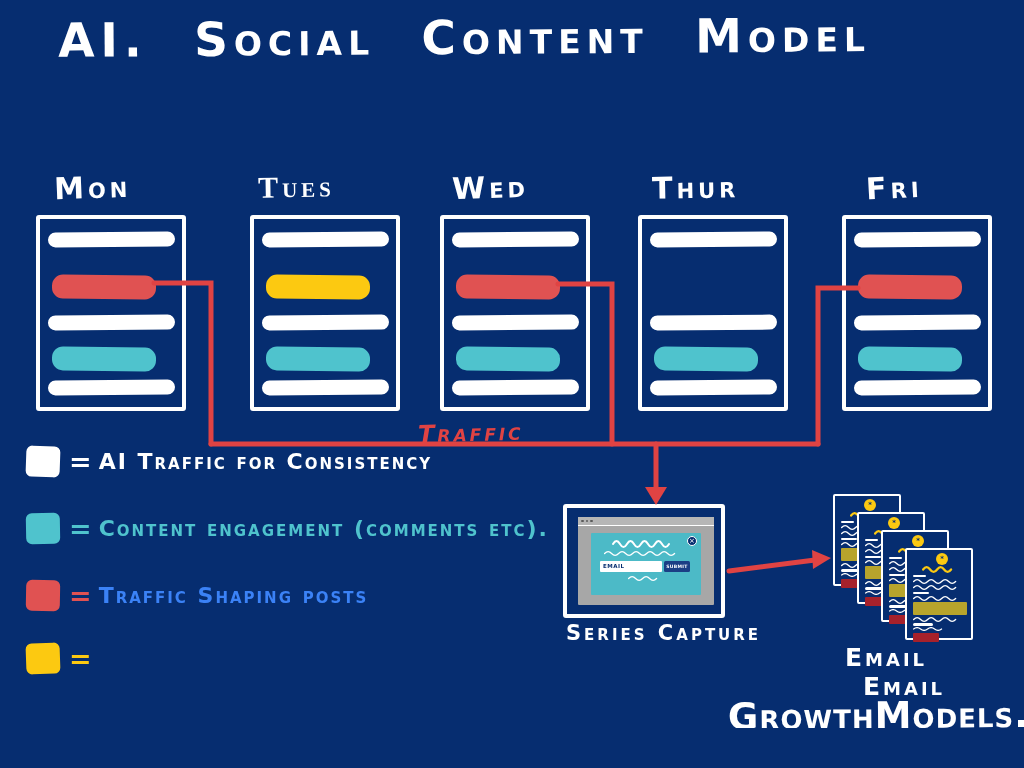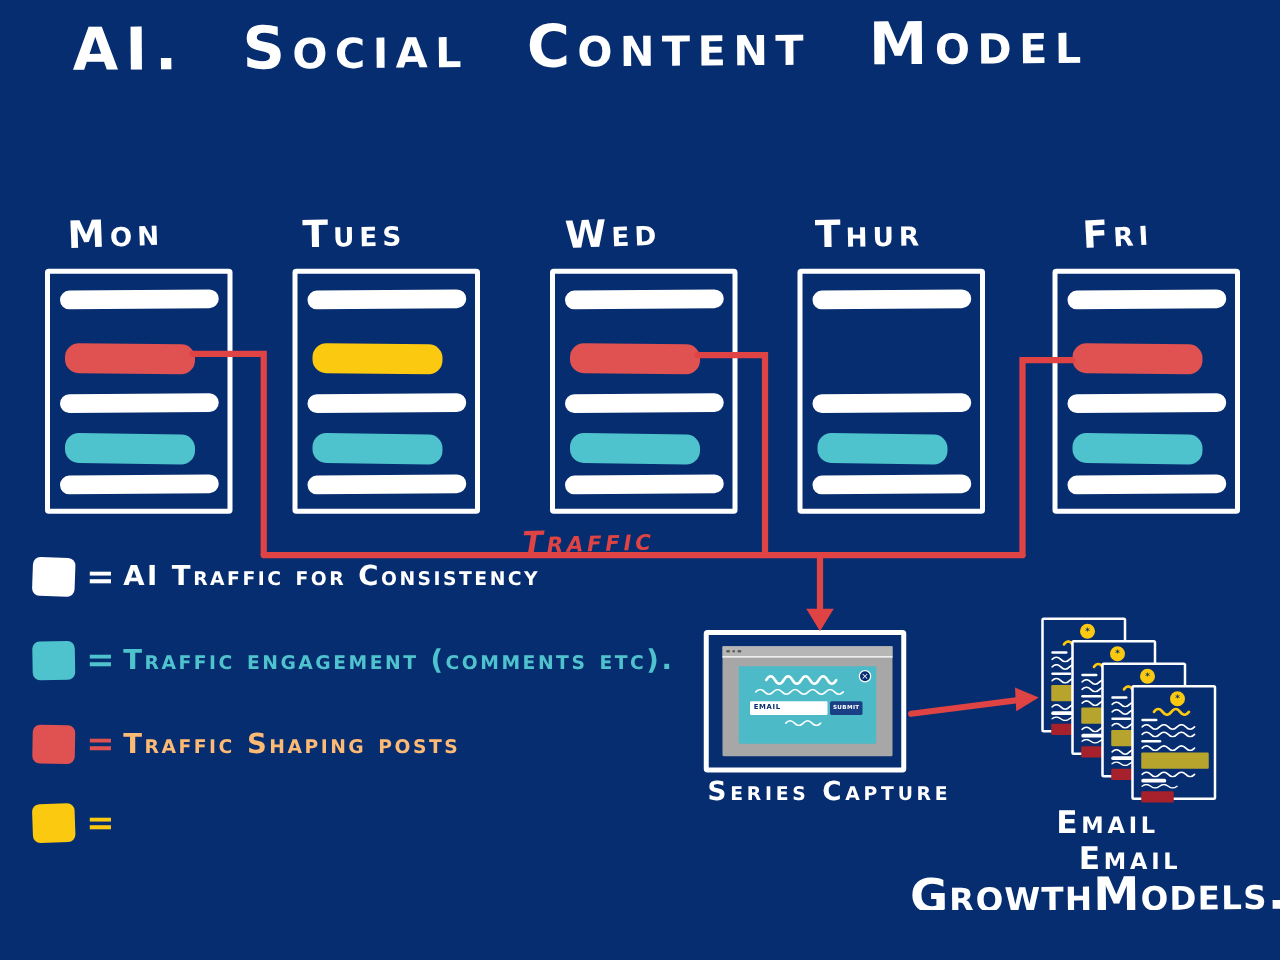--- a/index.html
+++ b/index.html
@@ -115,21 +115,21 @@
       <div class="day" style="left: 36px;">
         <div class="day-label hand" style="left: 18px; transform: rotate(-2deg);">Mon</div>
         <div class="day-box">
           <div class="bar" style="left: 8px; top: 12.5px; width: 127px; height: 15px; background: rgb(255, 255, 255); border-radius: 8px; transform: rotate(-0.5deg);"></div>
           <div class="bar" style="left: 12px; top: 56px; width: 104px; height: 24px; background: rgb(224, 82, 82); border-radius: 11px; transform: rotate(0.6deg);"></div>
           <div class="bar" style="left: 8px; top: 95.5px; width: 127px; height: 15px; background: rgb(255, 255, 255); border-radius: 8px; transform: rotate(-0.4deg);"></div>
           <div class="bar" style="left: 12px; top: 128px; width: 104px; height: 24px; background: rgb(79, 195, 205); border-radius: 11px; transform: rotate(0.8deg);"></div>
           <div class="bar" style="left: 8px; top: 160.5px; width: 127px; height: 15px; background: rgb(255, 255, 255); border-radius: 8px; transform: rotate(-0.5deg);"></div>
         </div>
       </div>
-      <div class="day" style="left: 234px;">
+      <div class="day" style="left: 250px; font-family: Liberation Serif, serif;">
         <div class="day-label hand" style="left: 8px; transform: rotate(-1deg);">Tues</div>
         <div class="day-box">
           <div class="bar" style="left: 8px; top: 12.5px; width: 127px; height: 15px; background: rgb(255, 255, 255); border-radius: 8px; transform: rotate(-0.5deg);"></div>
           <div class="bar" style="left: 12px; top: 56px; width: 104px; height: 24px; background: rgb(252, 201, 17); border-radius: 11px; transform: rotate(0.6deg);"></div>
           <div class="bar" style="left: 8px; top: 95.5px; width: 127px; height: 15px; background: rgb(255, 255, 255); border-radius: 8px; transform: rotate(-0.4deg);"></div>
           <div class="bar" style="left: 12px; top: 128px; width: 104px; height: 24px; background: rgb(79, 195, 205); border-radius: 11px; transform: rotate(0.8deg);"></div>
           <div class="bar" style="left: 8px; top: 160.5px; width: 127px; height: 15px; background: rgb(255, 255, 255); border-radius: 8px; transform: rotate(-0.5deg);"></div>
         </div>
       </div>
       <div class="day" style="left: 440px;">
@@ -178,26 +178,26 @@
 
   <div id="legend">
       <div class="legend-item" style="top: 446px;">
         <span class="legend-swatch" style="background: rgb(255, 255, 255); transform: rotate(2deg);"></span>
         <span class="legend-eq" style="color: rgb(255, 255, 255);">=</span>
         <span class="legend-text" style="color: rgb(255, 255, 255);">AI Traffic for Consistency</span>
       </div>
       <div class="legend-item" style="top: 513px;">
         <span class="legend-swatch" style="background: rgb(79, 195, 205); transform: rotate(-1deg);"></span>
         <span class="legend-eq" style="color: rgb(79, 195, 205);">=</span>
-        <span class="legend-text" style="color: rgb(79, 195, 205);">Traffic engagement (comments etc).</span>
+        <span class="legend-text" style="color: rgb(79, 195, 205);">Content engagement (comments etc).</span>
       </div>
       <div class="legend-item" style="top: 580px;">
         <span class="legend-swatch" style="background: rgb(224, 82, 82); transform: rotate(1deg);"></span>
         <span class="legend-eq" style="color: rgb(224, 82, 82);">=</span>
-        <span class="legend-text" style="color: #fdba74;">Traffic Shaping posts</span>
+        <span class="legend-text" style="color: #3b82f6;">Traffic Shaping posts</span>
       </div>
       <div class="legend-item" style="top: 643px;">
         <span class="legend-swatch" style="background: rgb(252, 201, 17); transform: rotate(-2deg);"></span>
         <span class="legend-eq" style="color: rgb(252, 201, 17);">=</span>
       </div>
     </div>
 
   <div>
     <div class="ec-box">
       <div class="browser">

